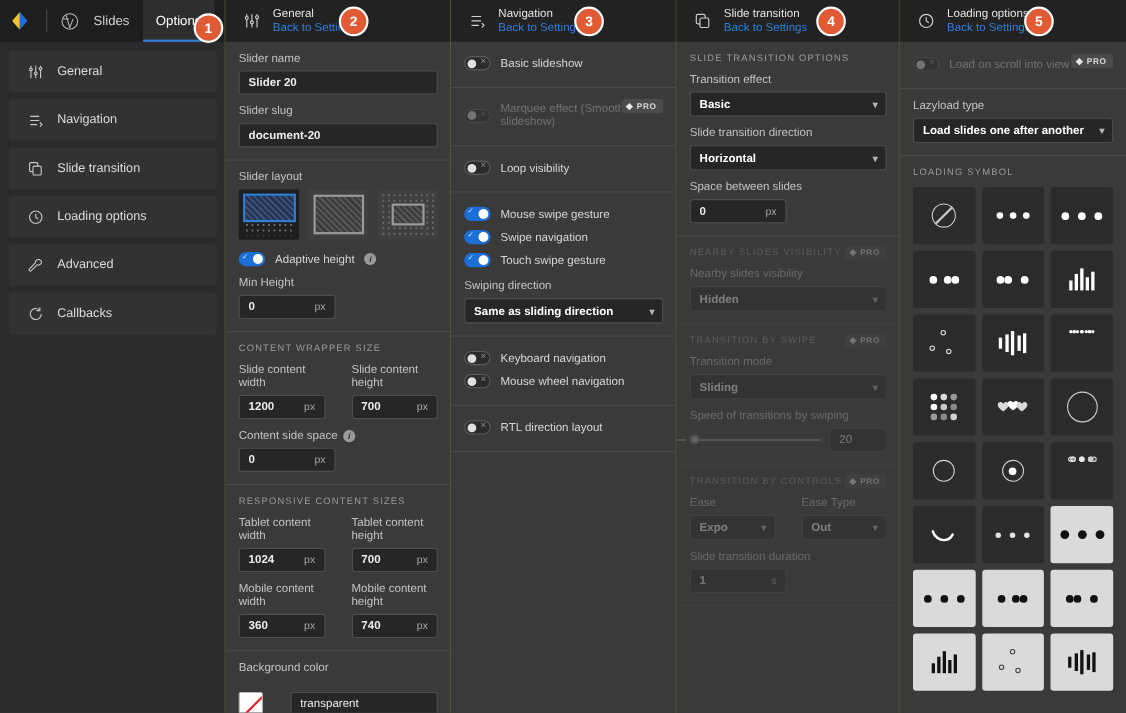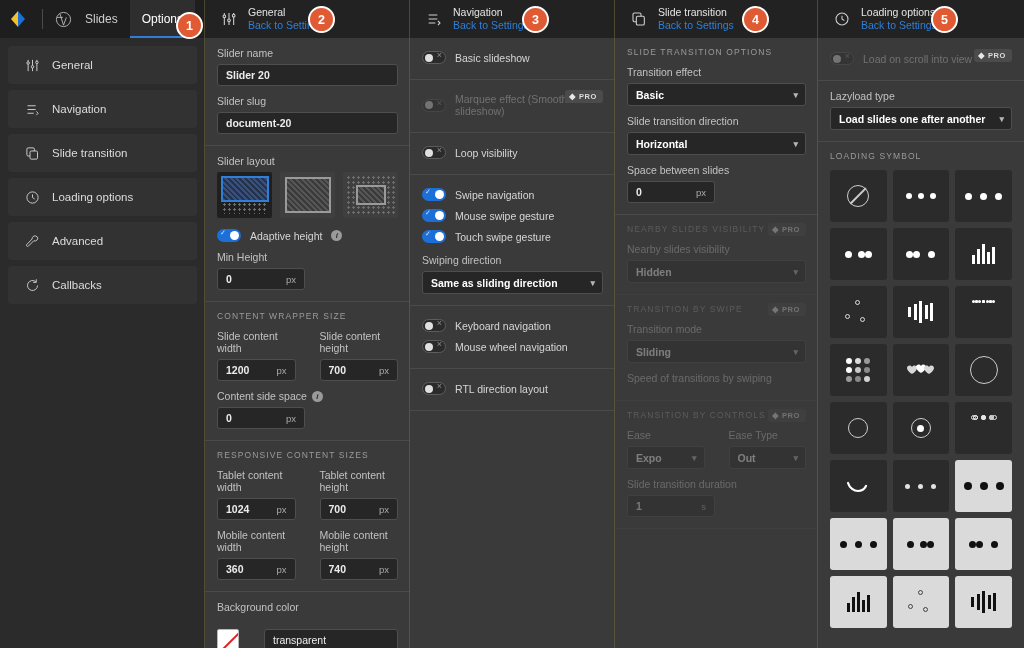--- a/index.html
+++ b/index.html
@@ -376,25 +376,25 @@
       <div class="sec">
         <div class="tg-row">
           <span class="tg off"></span>
           <span class="tg-lbl">Loop visibility</span>
         </div>
       </div>
 
       <div class="sec">
         <div class="tg-row">
           <span class="tg on"></span>
-          <span class="tg-lbl">Swipe navigation</span>
+          <span class="tg-lbl">Mouse swipe gesture</span>
         </div>
         <div class="tg-row">
           <span class="tg on"></span>
-          <span class="tg-lbl">Mouse swipe gesture</span>
+          <span class="tg-lbl">Swipe navigation</span>
         </div>
         <div class="tg-row">
           <span class="tg on"></span>
           <span class="tg-lbl">Touch swipe gesture</span>
         </div>
         <div class="fld-label" style="margin-top:7px">Swiping direction</div>
         <div class="sel">
           <span>Same as sliding direction</span>
           <span class="caret">▾</span>
         </div>
@@ -474,20 +474,29 @@
         <div class="pro">
           <span class="dia">◆</span>
           <span>PRO</span>
         </div>
         <div class="fld-label">Transition mode</div>
         <div class="sel mb8">
           <span>Sliding</span>
           <span class="caret">▾</span>
         </div>
         <div class="fld-label">Speed of transitions by swiping</div>
+        <div class="sl">
+          <div class="sl-track">
+            <div class="pre"></div>
+              <div class="sl-knob"></div>
+          </div>
+          <div class="inp sl-val">
+            <span style="font-weight:normal">20</span>
+          </div>
+        </div>
       </div>
 
       <div class="sec disabled">
         <div class="sec-title">TRANSITION BY CONTROLS</div>
         <div class="pro">
           <span class="dia">◆</span>
           <span>PRO</span>
         </div>
         <div class="row2 mb8">
           <div>

